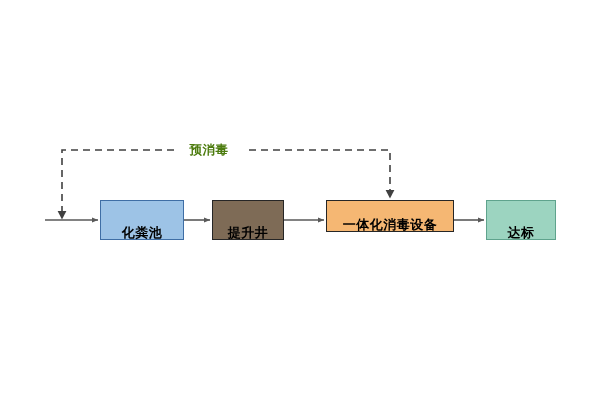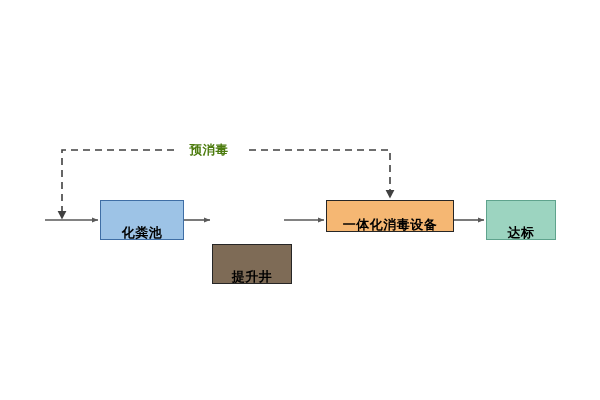--- a/index.html
+++ b/index.html
@@ -42,25 +42,24 @@
     top: 200px;
     width: 84px;
     height: 40px;
     background: #9DC3E6;
     border: 1.5px solid #3F6EA5;
   }
 
   .box-lift {
     left: 212px;
     top: 200px;
-    width: 80px;
+    width: 72px;
     height: 40px;
     background: #7E6B56;
     border: 1.5px solid #262626;
-    margin-top: 44px;
   }
 
   .box-disinfect {
     left: 326px;
     top: 200px;
     width: 128px;
     height: 32px;
     background: #F5B773;
     border: 1.5px solid #262626;
   }

